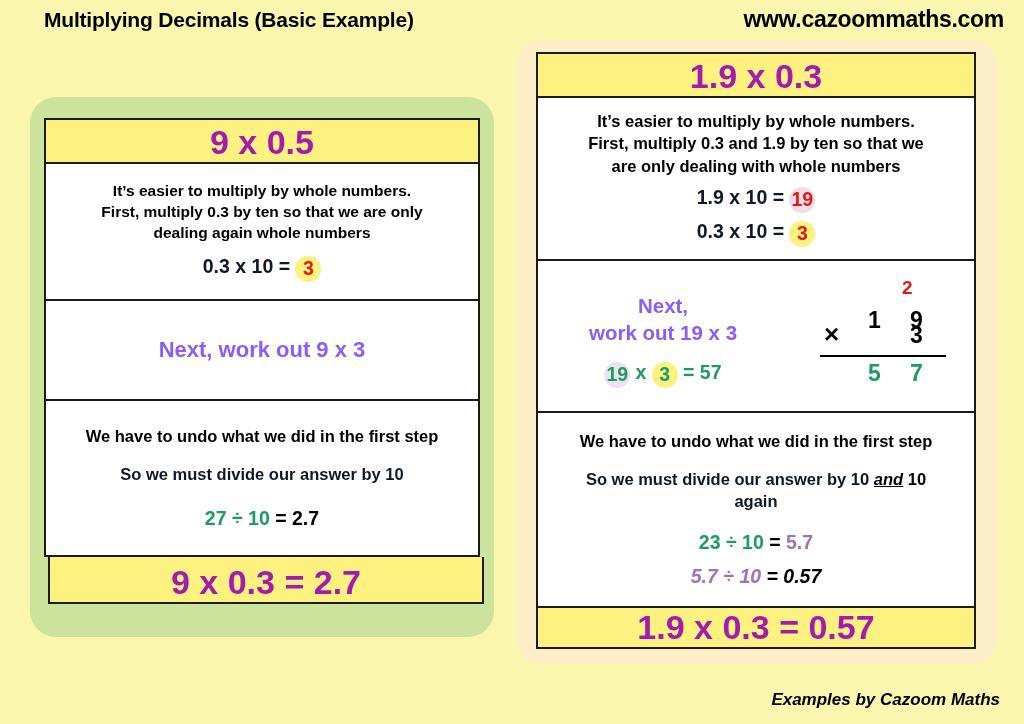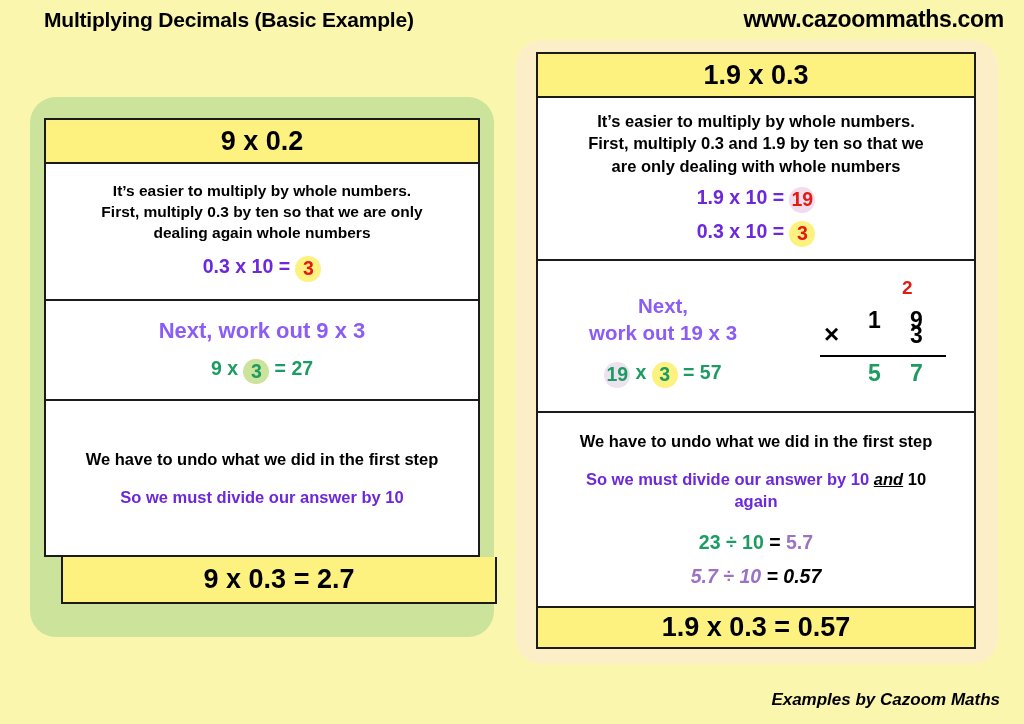--- a/index.html
+++ b/index.html
@@ -67,46 +67,46 @@
   .card {
     position: absolute;
     border: 2px solid #1b1b1b;
     background: #fff;
   }
 
   
   .bar {
     background: #fdf280;
     display: flex;
-    align-items: center;
+    align-items: flex-end;
     justify-content: center;
-    font-size: 27px;
-    font-weight: bold;
-    color: #000000;
+    font-size: 34px;
+    font-weight: bold;
+    color: #a21caf;
   }
 
   .block {
     border: 2px solid #1b1b1b;
     border-top: none;
     background: #fff;
     display: flex;
     flex-direction: column;
     align-items: center;
     justify-content: center;
     padding: 7px 10px;
   }
 
   .line {
     text-align: center;
     line-height: 1.35;
   }
 
   
   .blk { color: #000; font-weight: bold; }
-  .red { color: #6d28d9; font-weight: bold; }
+  .red { color: #0f172a; font-weight: bold; }
   .blue { color: #8b5cf6; font-weight: bold; }
   .green { color: #1c9c62; font-weight: bold; }
   .purple { color: #9b72c4; font-weight: bold; }
   .s15 { font-size: 15.5px; }
   .s16 { font-size: 16.5px; }
   .s19 { font-size: 19.5px; }
   .s20 { font-size: 20.5px; }
   .s22 { font-size: 22px; }
 
   
@@ -154,48 +154,47 @@
 <body>
 
 <div class="page">
 
   <div class="title">Multiplying Decimals (Basic Example)</div>
   <div class="site">www.cazoommaths.com</div>
 
   <div class="panel-bg panel-left-bg"></div>
 
   <div class="card bar" style="left:44px; top:118px; width:436px; height:46px;">
-    <span>9 x 0.2</span>
+    <span>9 x 0.5</span>
   </div>
 
   <div class="block" style="position:absolute; left:44px; top:164px; width:436px; height:137px;">
     <div class="line blk s15">It’s easier to multiply by whole numbers.</div>
     <div class="line blk s15">First, multiply 0.3 by ten so that we are only</div>
     <div class="line blk s15">dealing again whole numbers</div>
     <div class="line s19" style="margin-top:9px;">
       <span class="red">0.3 x 10 =</span>
       <span class="hl hl-yellow s19">3</span>
     </div>
   </div>
 
   <div class="block" style="position:absolute; left:44px; top:301px; width:436px; height:100px;">
     <div class="line blue s22">Next, work out 9 x 3</div>
-    <div class="line s19" style="margin-top:10px;">
-      <span class="green">9 x</span>
-      <span class="hl hl-green s19">3</span>
-      <span class="green">= 27</span>
-    </div>
   </div>
 
   <div class="block" style="position:absolute; left:44px; top:401px; width:436px; height:156px;">
     <div class="line blk s16">We have to undo what we did in the first step</div>
     <div class="line red s16" style="margin-top:16px;">So we must divide our answer by 10</div>
-  </div>
-
-  <div class="card bar" style="left:61px; top:557px; width:436px; height:47px; border-top:none;">
+    <div class="line s19" style="margin-top:20px;">
+      <span class="green">27 ÷ 10</span>
+      <span class="blk">= 2.7</span>
+    </div>
+  </div>
+
+  <div class="card bar" style="left:48px; top:557px; width:436px; height:47px; border-top:none;">
     <span>9 x 0.3 = 2.7</span>
   </div>
 
   <div class="panel-bg panel-right-bg"></div>
 
   <div class="card bar" style="left:536px; top:52px; width:440px; height:46px;">
     <span>1.9 x 0.3</span>
   </div>
 
   <div class="block" style="position:absolute; left:536px; top:98px; width:440px; height:163px;">

